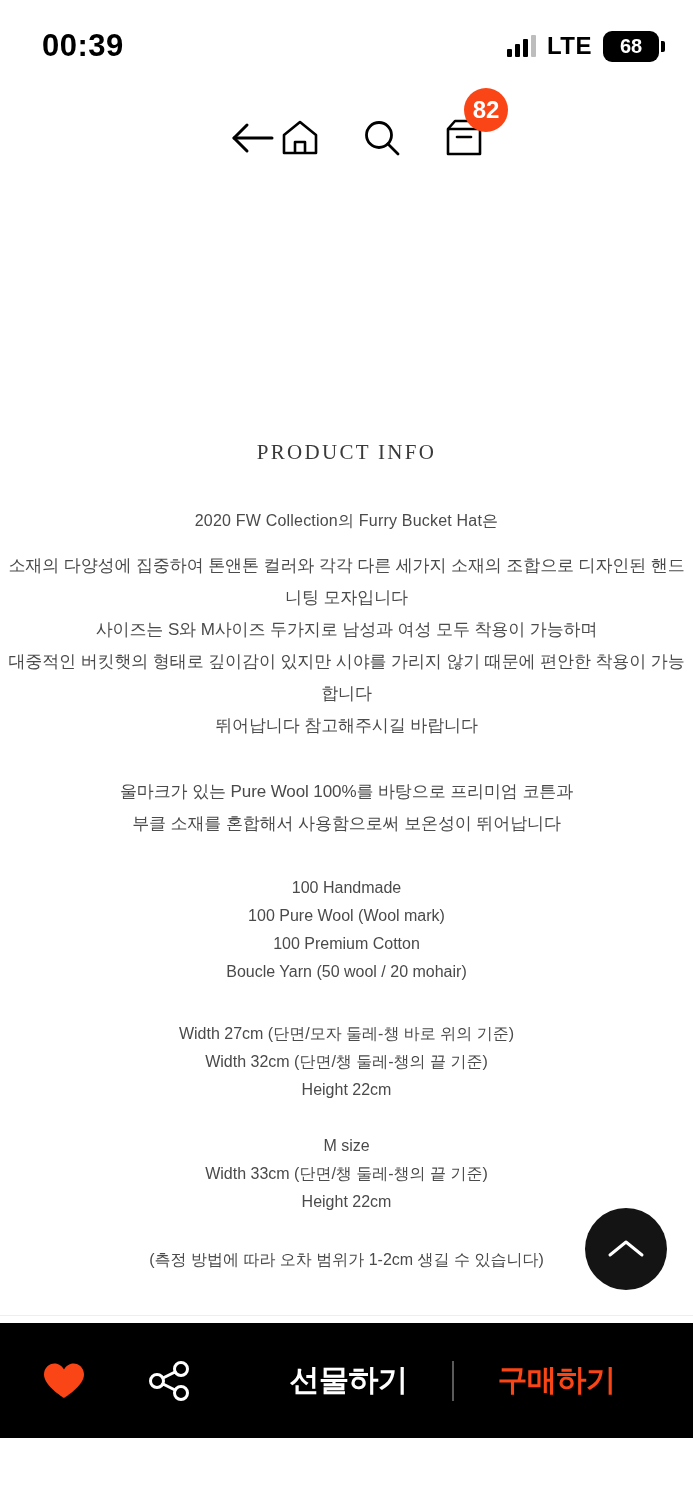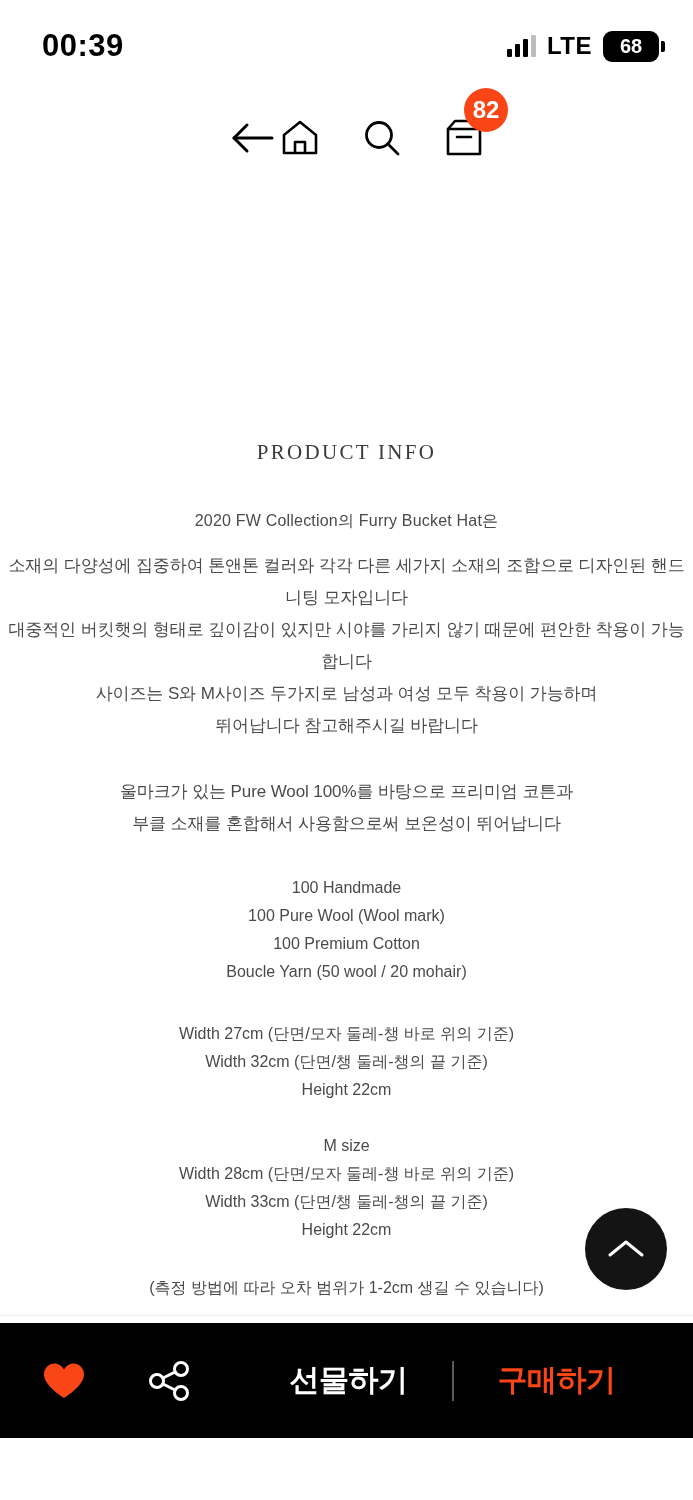--- a/index.html
+++ b/index.html
@@ -308,22 +308,22 @@
 
   <div class="content">
     <div class="product-info">
 
       <div class="pi-heading">PRODUCT INFO</div>
 
       <div class="pi-sub">2020 FW Collection의 Furry Bucket Hat은</div>
 
       <div class="pi-block">
         <div class="pi-line">소재의 다양성에 집중하여 톤앤톤 컬러와 각각 다른 세가지 소재의 조합으로 디자인된 핸드 니팅 모자입니다</div>
+        <div class="pi-line">사이즈는 S와 M사이즈 두가지로 남성과 여성 모두 착용이 가능하며</div>
         <div class="pi-line">대중적인 버킷햇의 형태로 깊이감이 있지만 시야를 가리지 않기 때문에 편안한 착용이 가능합니다</div>
-        <div class="pi-line">사이즈는 S와 M사이즈 두가지로 남성과 여성 모두 착용이 가능하며</div>
         <div class="pi-line">뛰어납니다 참고해주시길 바랍니다</div>
       </div>
 
       <div class="gap-lg"></div>
 
       <div class="pi-block">
         <div class="pi-line">울마크가 있는 Pure Wool 100%를 바탕으로 프리미엄 코튼과</div>
         <div class="pi-line">부클 소재를 혼합해서 사용함으로써 보온성이 뛰어납니다</div>
       </div>
 
@@ -341,21 +341,20 @@
       <div class="pi-block">
         <div class="pi-spec">Width 27cm (단면/모자 둘레-챙 바로 위의 기준)</div>
         <div class="pi-spec">Width 32cm (단면/챙 둘레-챙의 끝 기준)</div>
         <div class="pi-spec">Height 22cm</div>
       </div>
 
       <div class="gap-md"></div>
 
       <div class="pi-block">
         <div class="pi-small">M size</div>
-        <div class="pi-spec">Width 28cm (단면/모자 둘레-챙 바로 위의 기준)</div>
         <div class="pi-spec">Width 33cm (단면/챙 둘레-챙의 끝 기준)</div>
         <div class="pi-spec">Height 22cm</div>
       </div>
 
       <div class="gap-lg"></div>
 
       <div class="pi-note">(측정 방법에 따라 오차 범위가 1-2cm 생길 수 있습니다)</div>
     </div>
 
     <button class="scroll-top">

